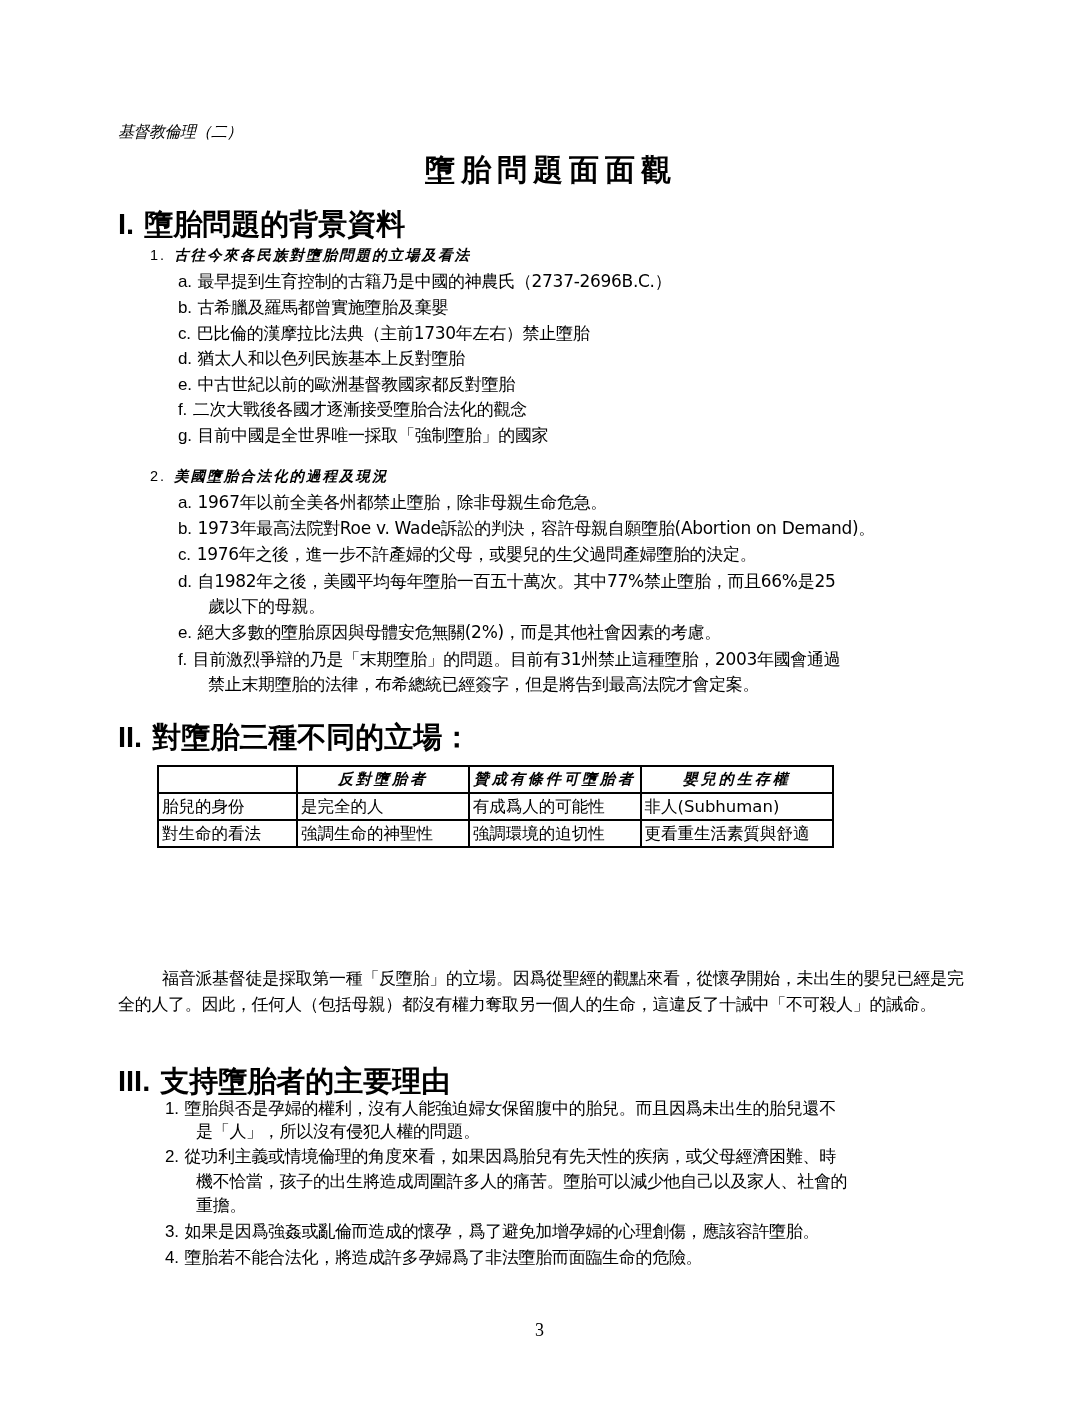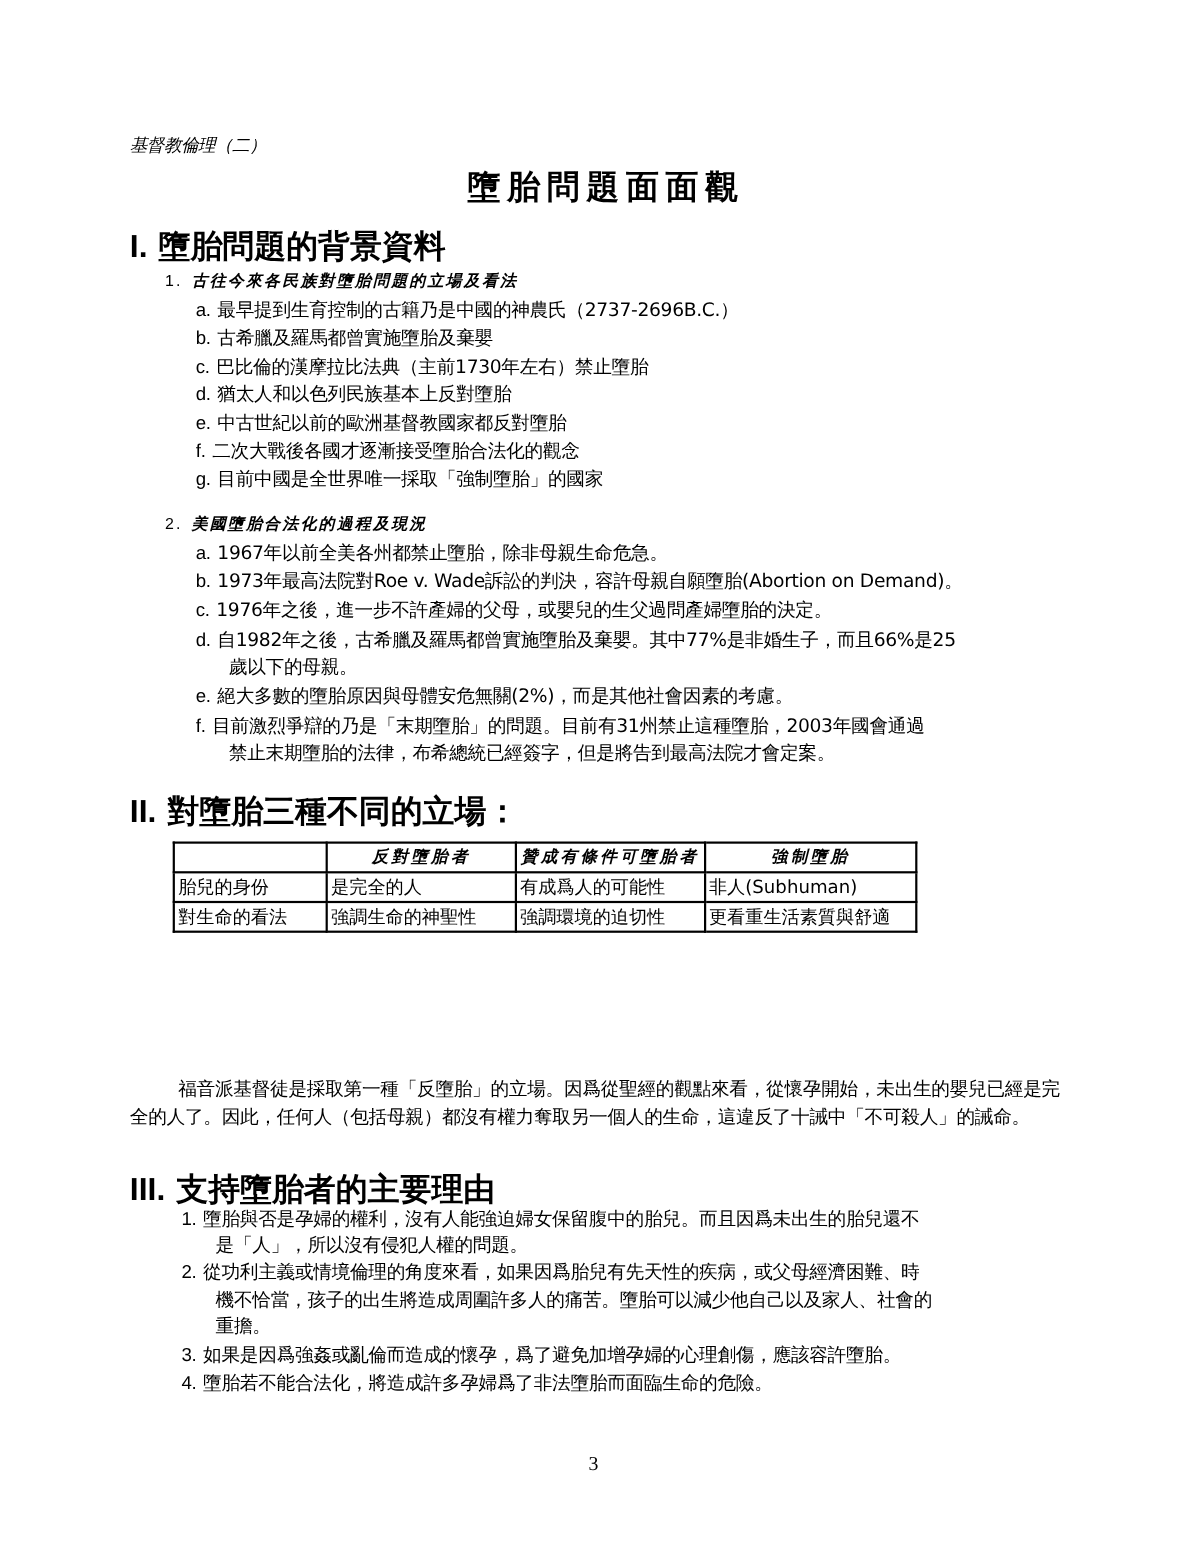--- a/index.html
+++ b/index.html
@@ -14,21 +14,21 @@
   .sub { font-size: 14.5px; font-weight: bold; font-style: italic; letter-spacing: 2px; left: 150px;
          font-family: "DejaVu Serif", "Liberation Serif", serif; }
   .sub .n { font-style: normal; font-weight: normal; margin-right: 8px; font-family: "Liberation Sans", sans-serif; }
   .item { font-size: 17px; letter-spacing: -0.3px; }
   .item .m { display: inline-block; margin-right: 6px; font-family: "Liberation Sans", sans-serif; }
   .cont { font-size: 17px; letter-spacing: -0.3px; }
   table.pos { position: absolute; left: 157px; top: 765px; width: 677px; border-collapse: collapse; font-size: 16.5px; }
   table.pos td, table.pos th { border: 2px solid #000; padding: 1px 3px; vertical-align: top; line-height: 23px; text-align: left; }
   table.pos th { font-weight: bold; font-style: italic; text-align: center; font-family: "DejaVu Serif", "Liberation Serif", serif; font-size: 15px; letter-spacing: 3px; }
   table.pos col.c1 { width: 173px; } table.pos col.c2 { width: 215px; } table.pos col.c3 { width: 215px; } table.pos col.c4 { width: 217px; }
-  .para { left: 118px; top: 965px; width: 860px; font-size: 17px; line-height: 26px; white-space: normal; text-indent: 44px; letter-spacing: -0.3px; margin-top: 12px; }
+  .para { left: 118px; top: 965px; width: 860px; font-size: 17px; line-height: 26px; white-space: normal; text-indent: 44px; letter-spacing: -0.3px; }
   .pagenum { left: 535px; top: 1320px; font-size: 18px; font-family: "Liberation Serif", serif; }
 </style>
 </head>
 <body>
 
 <div class="abs course">基督教倫理（二）</div>
 <div class="abs title">墮胎問題面面觀</div>
 
 <div class="abs sec" style="top:205px;">
   <span class="num">I.</span><span>墮胎問題的背景資料</span>
@@ -43,21 +43,21 @@
 <div class="abs item" style="left:178px; top:373px;"><span class="m">e.</span><span>中古世紀以前的歐洲基督教國家都反對墮胎</span></div>
 <div class="abs item" style="left:178px; top:398px;"><span class="m">f.</span><span>二次大戰後各國才逐漸接受墮胎合法化的觀念</span></div>
 <div class="abs item" style="left:178px; top:424px;"><span class="m">g.</span><span>目前中國是全世界唯一採取「強制墮胎」的國家</span></div>
 
 <div class="abs sub" style="top:467px;">
   <span class="n">2.</span><span>美國墮胎合法化的過程及現況</span>
 </div>
 <div class="abs item" style="left:178px; top:491px;"><span class="m">a.</span><span>1967年以前全美各州都禁止墮胎，除非母親生命危急。</span></div>
 <div class="abs item" style="left:178px; top:517px;"><span class="m">b.</span><span>1973年最高法院對Roe v. Wade訴訟的判決，容許母親自願墮胎(Abortion on Demand)。</span></div>
 <div class="abs item" style="left:178px; top:543px;"><span class="m">c.</span><span>1976年之後，進一步不許產婦的父母，或嬰兒的生父過問產婦墮胎的決定。</span></div>
-<div class="abs item" style="left:178px; top:570px;"><span class="m">d.</span><span>自1982年之後，古希臘及羅馬都曾實施墮胎及棄嬰。其中77%是非婚生子，而且66%是25</span></div>
+<div class="abs item" style="left:178px; top:570px;"><span class="m">d.</span><span>自1982年之後，美國平均每年墮胎一百五十萬次。其中77%禁止墮胎，而且66%是25</span></div>
 <div class="abs cont" style="left:208px; top:595px;">歲以下的母親。</div>
 <div class="abs item" style="left:178px; top:621px;"><span class="m">e.</span><span>絕大多數的墮胎原因與母體安危無關(2%)，而是其他社會因素的考慮。</span></div>
 <div class="abs item" style="left:178px; top:648px;"><span class="m">f.</span><span>目前激烈爭辯的乃是「末期墮胎」的問題。目前有31州禁止這種墮胎，2003年國會通過</span></div>
 <div class="abs cont" style="left:208px; top:673px;">禁止末期墮胎的法律，布希總統已經簽字，但是將告到最高法院才會定案。</div>
 
 <div class="abs sec" style="top:718px;">
   <span class="num">II.</span><span>對墮胎三種不同的立場：</span>
 </div>
 
 <table class="pos">
@@ -65,21 +65,21 @@
       <col class="c1">
       <col class="c2">
       <col class="c3">
       <col class="c4">
     </colgroup>
   <tbody>
       <tr>
     <th></th>
     <th>反對墮胎者</th>
     <th>贊成有條件可墮胎者</th>
-    <th>強制墮胎</th>
+    <th>嬰兒的生存權</th>
   </tr>
   <tr>
     <td>胎兒的身份</td>
     <td>是完全的人</td>
     <td>有成爲人的可能性</td>
     <td>非人(Subhuman)</td>
   </tr>
   <tr>
     <td>對生命的看法</td>
     <td>強調生命的神聖性</td>

